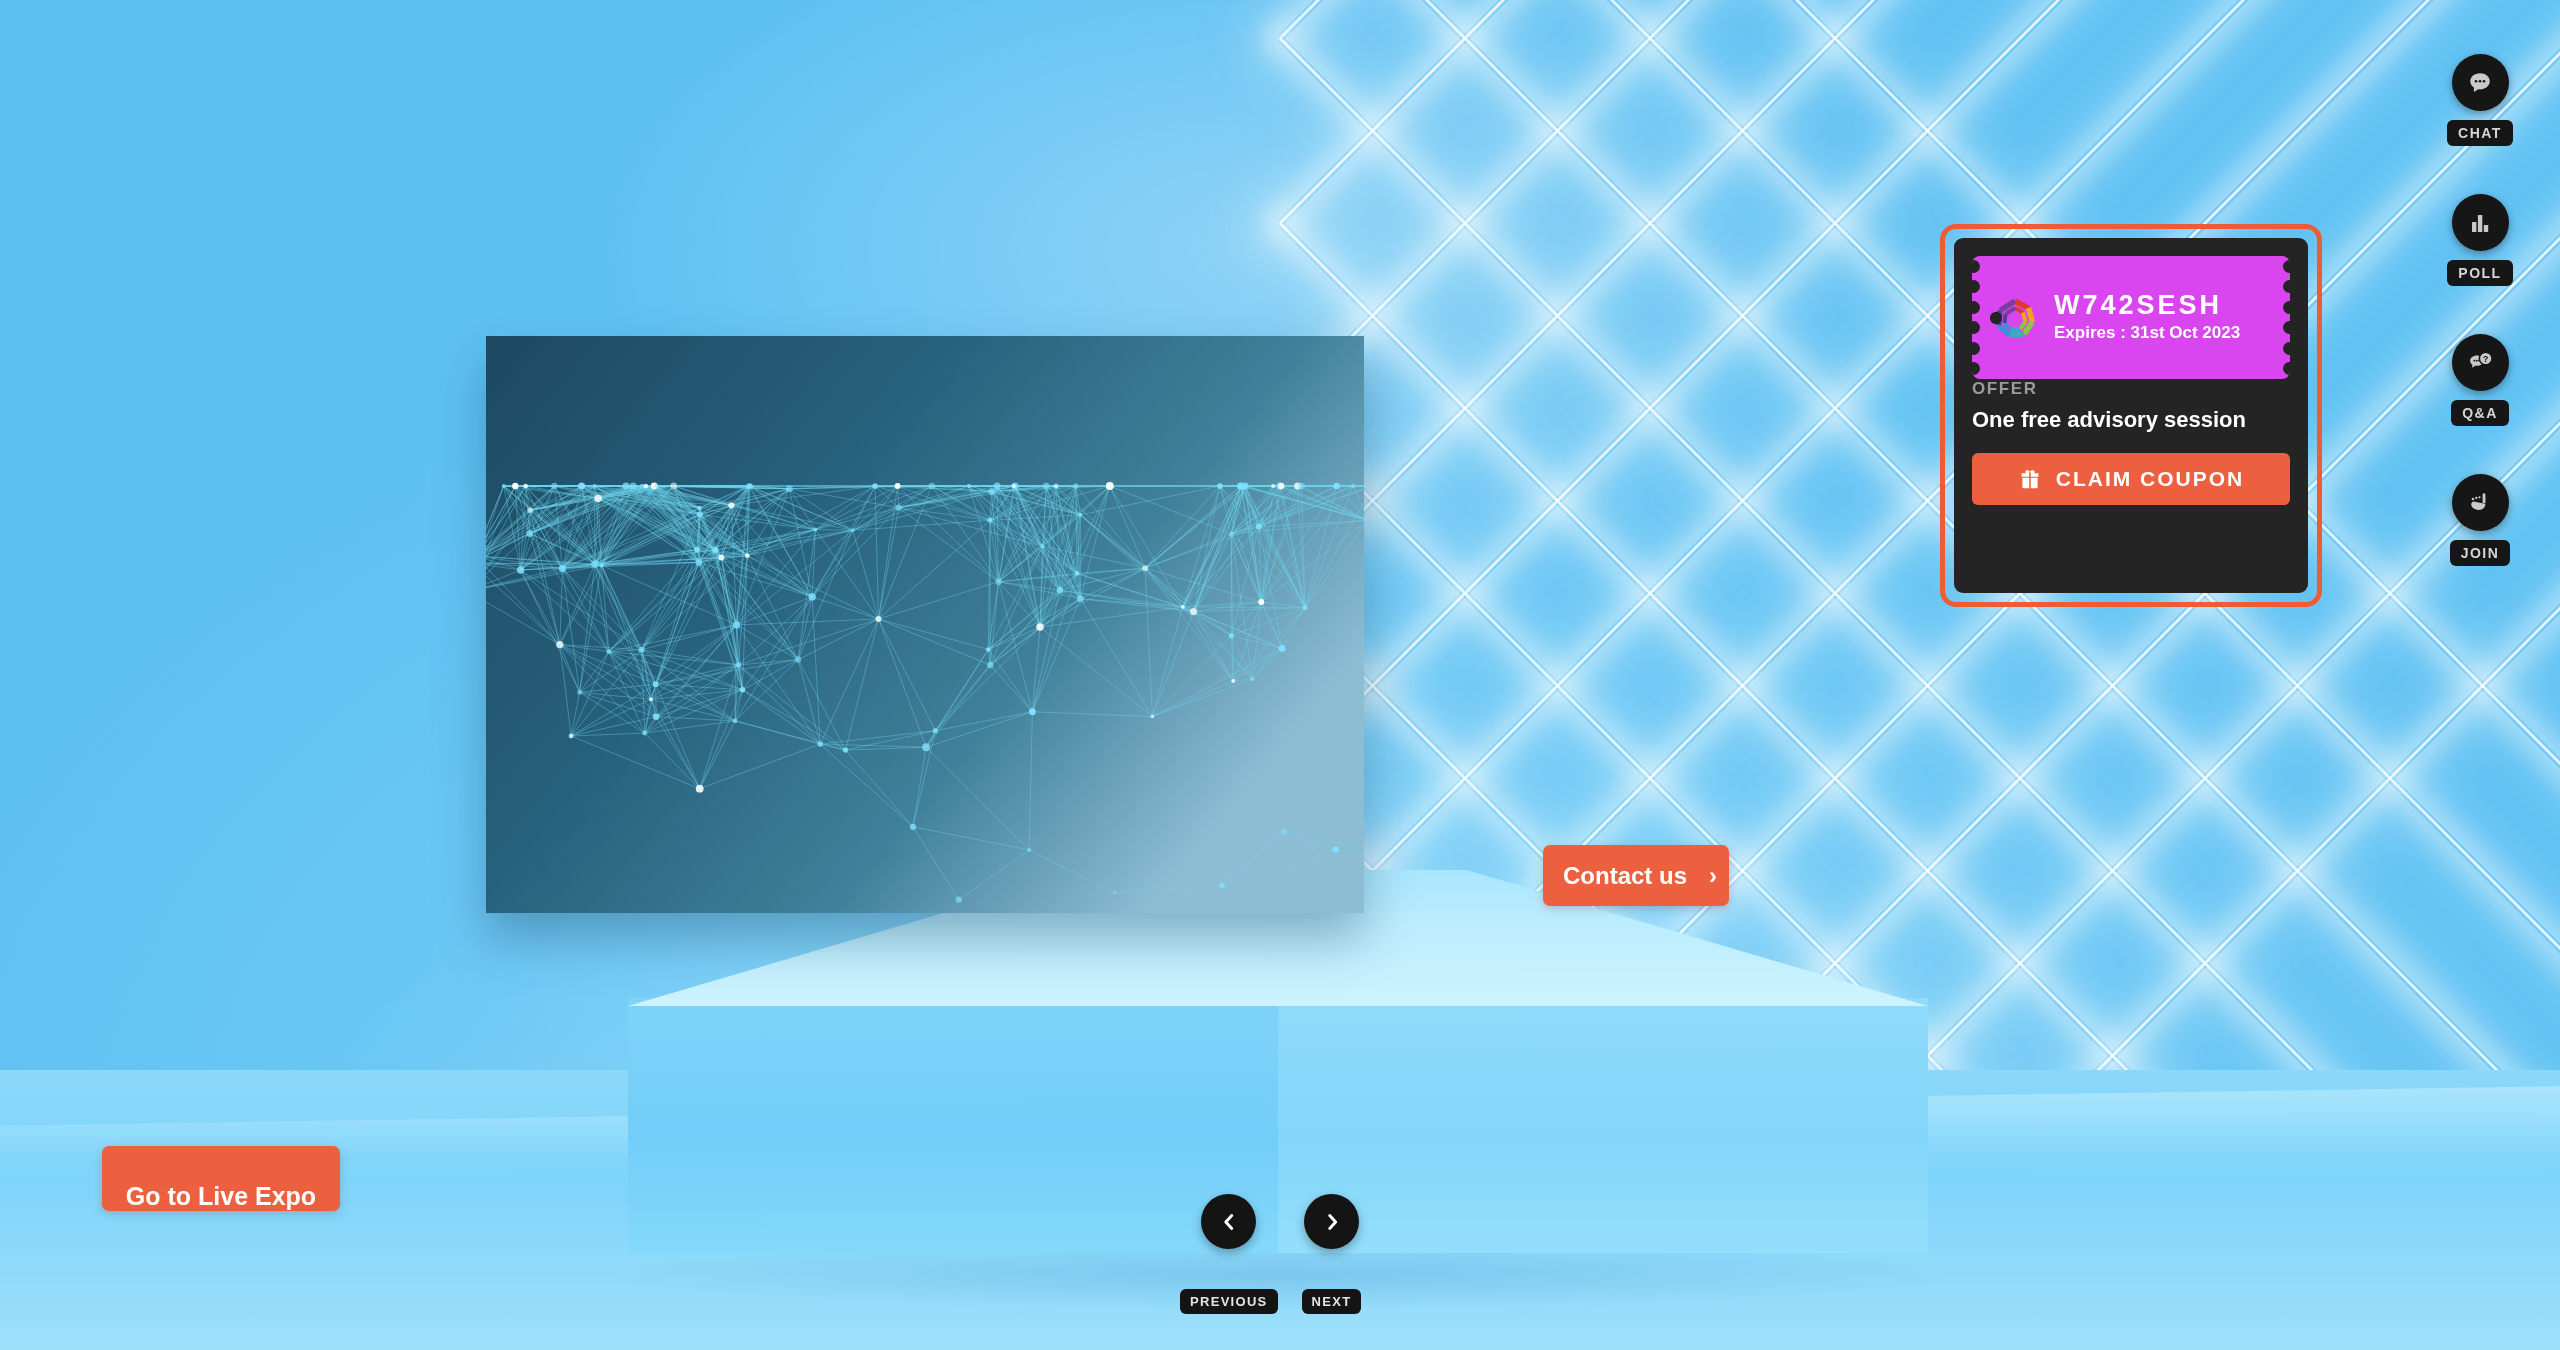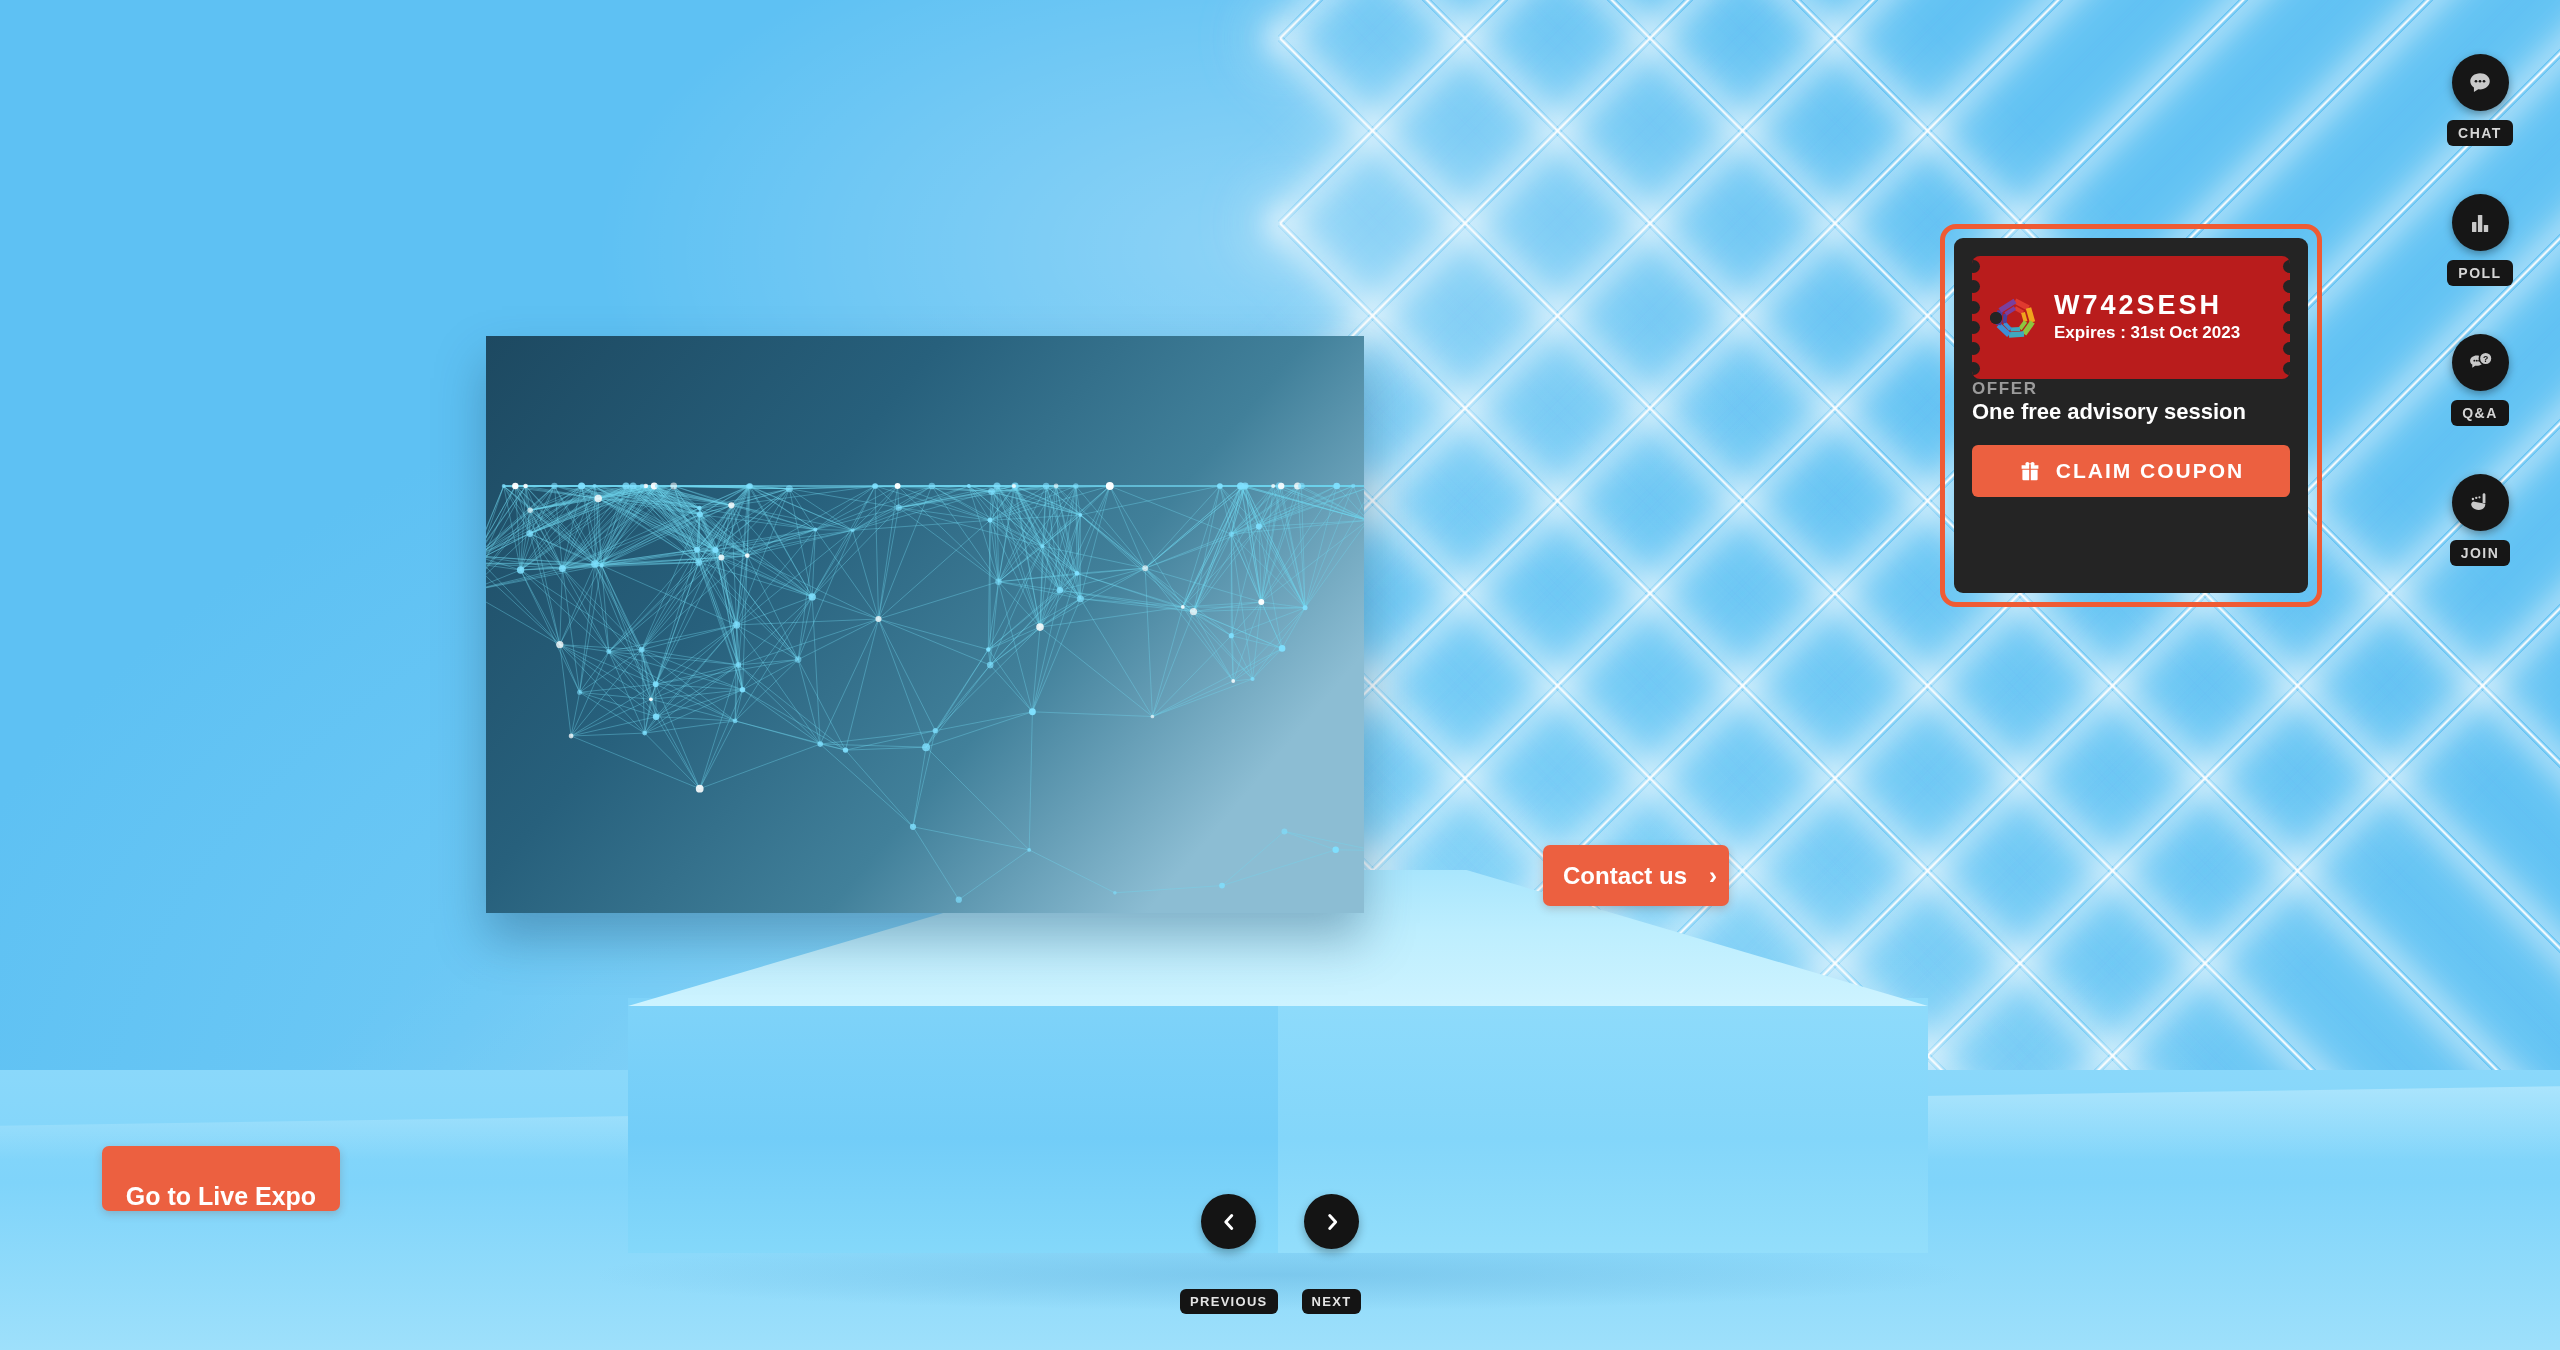--- a/index.html
+++ b/index.html
@@ -187,21 +187,21 @@
     height: 100%;
     background: #242424;
     border-radius: 9px;
     padding: 18px 18px 20px 18px;
     display: flex;
     flex-direction: column;
   }
   .ticket {
     position: relative;
     height: 123px;
-    background: #b91c1c;
+    background: #d946ef;
     border-radius: 8px;
     display: flex;
     align-items: center;
     padding-left: 18px;
     gap: 14px;
     overflow: hidden;
   }
   .ticket::before, .ticket::after {
     content: "";
     position: absolute;
@@ -242,20 +242,21 @@
     line-height: 1.35;
     text-align: right;
   }
   .offer-label {
     color: #9b9b9b;
     font-size: 17px;
     font-weight: bold;
     letter-spacing: 1.6px;
   }
   .offer-title {
+    margin-top: 8px;
     color: #ffffff;
     font-size: 22px;
     font-weight: bold;
   }
   .claim-btn {
     margin-top: 20px;
     height: 52px;
     width: 100%;
     background: #ec6040;
     border: none;

